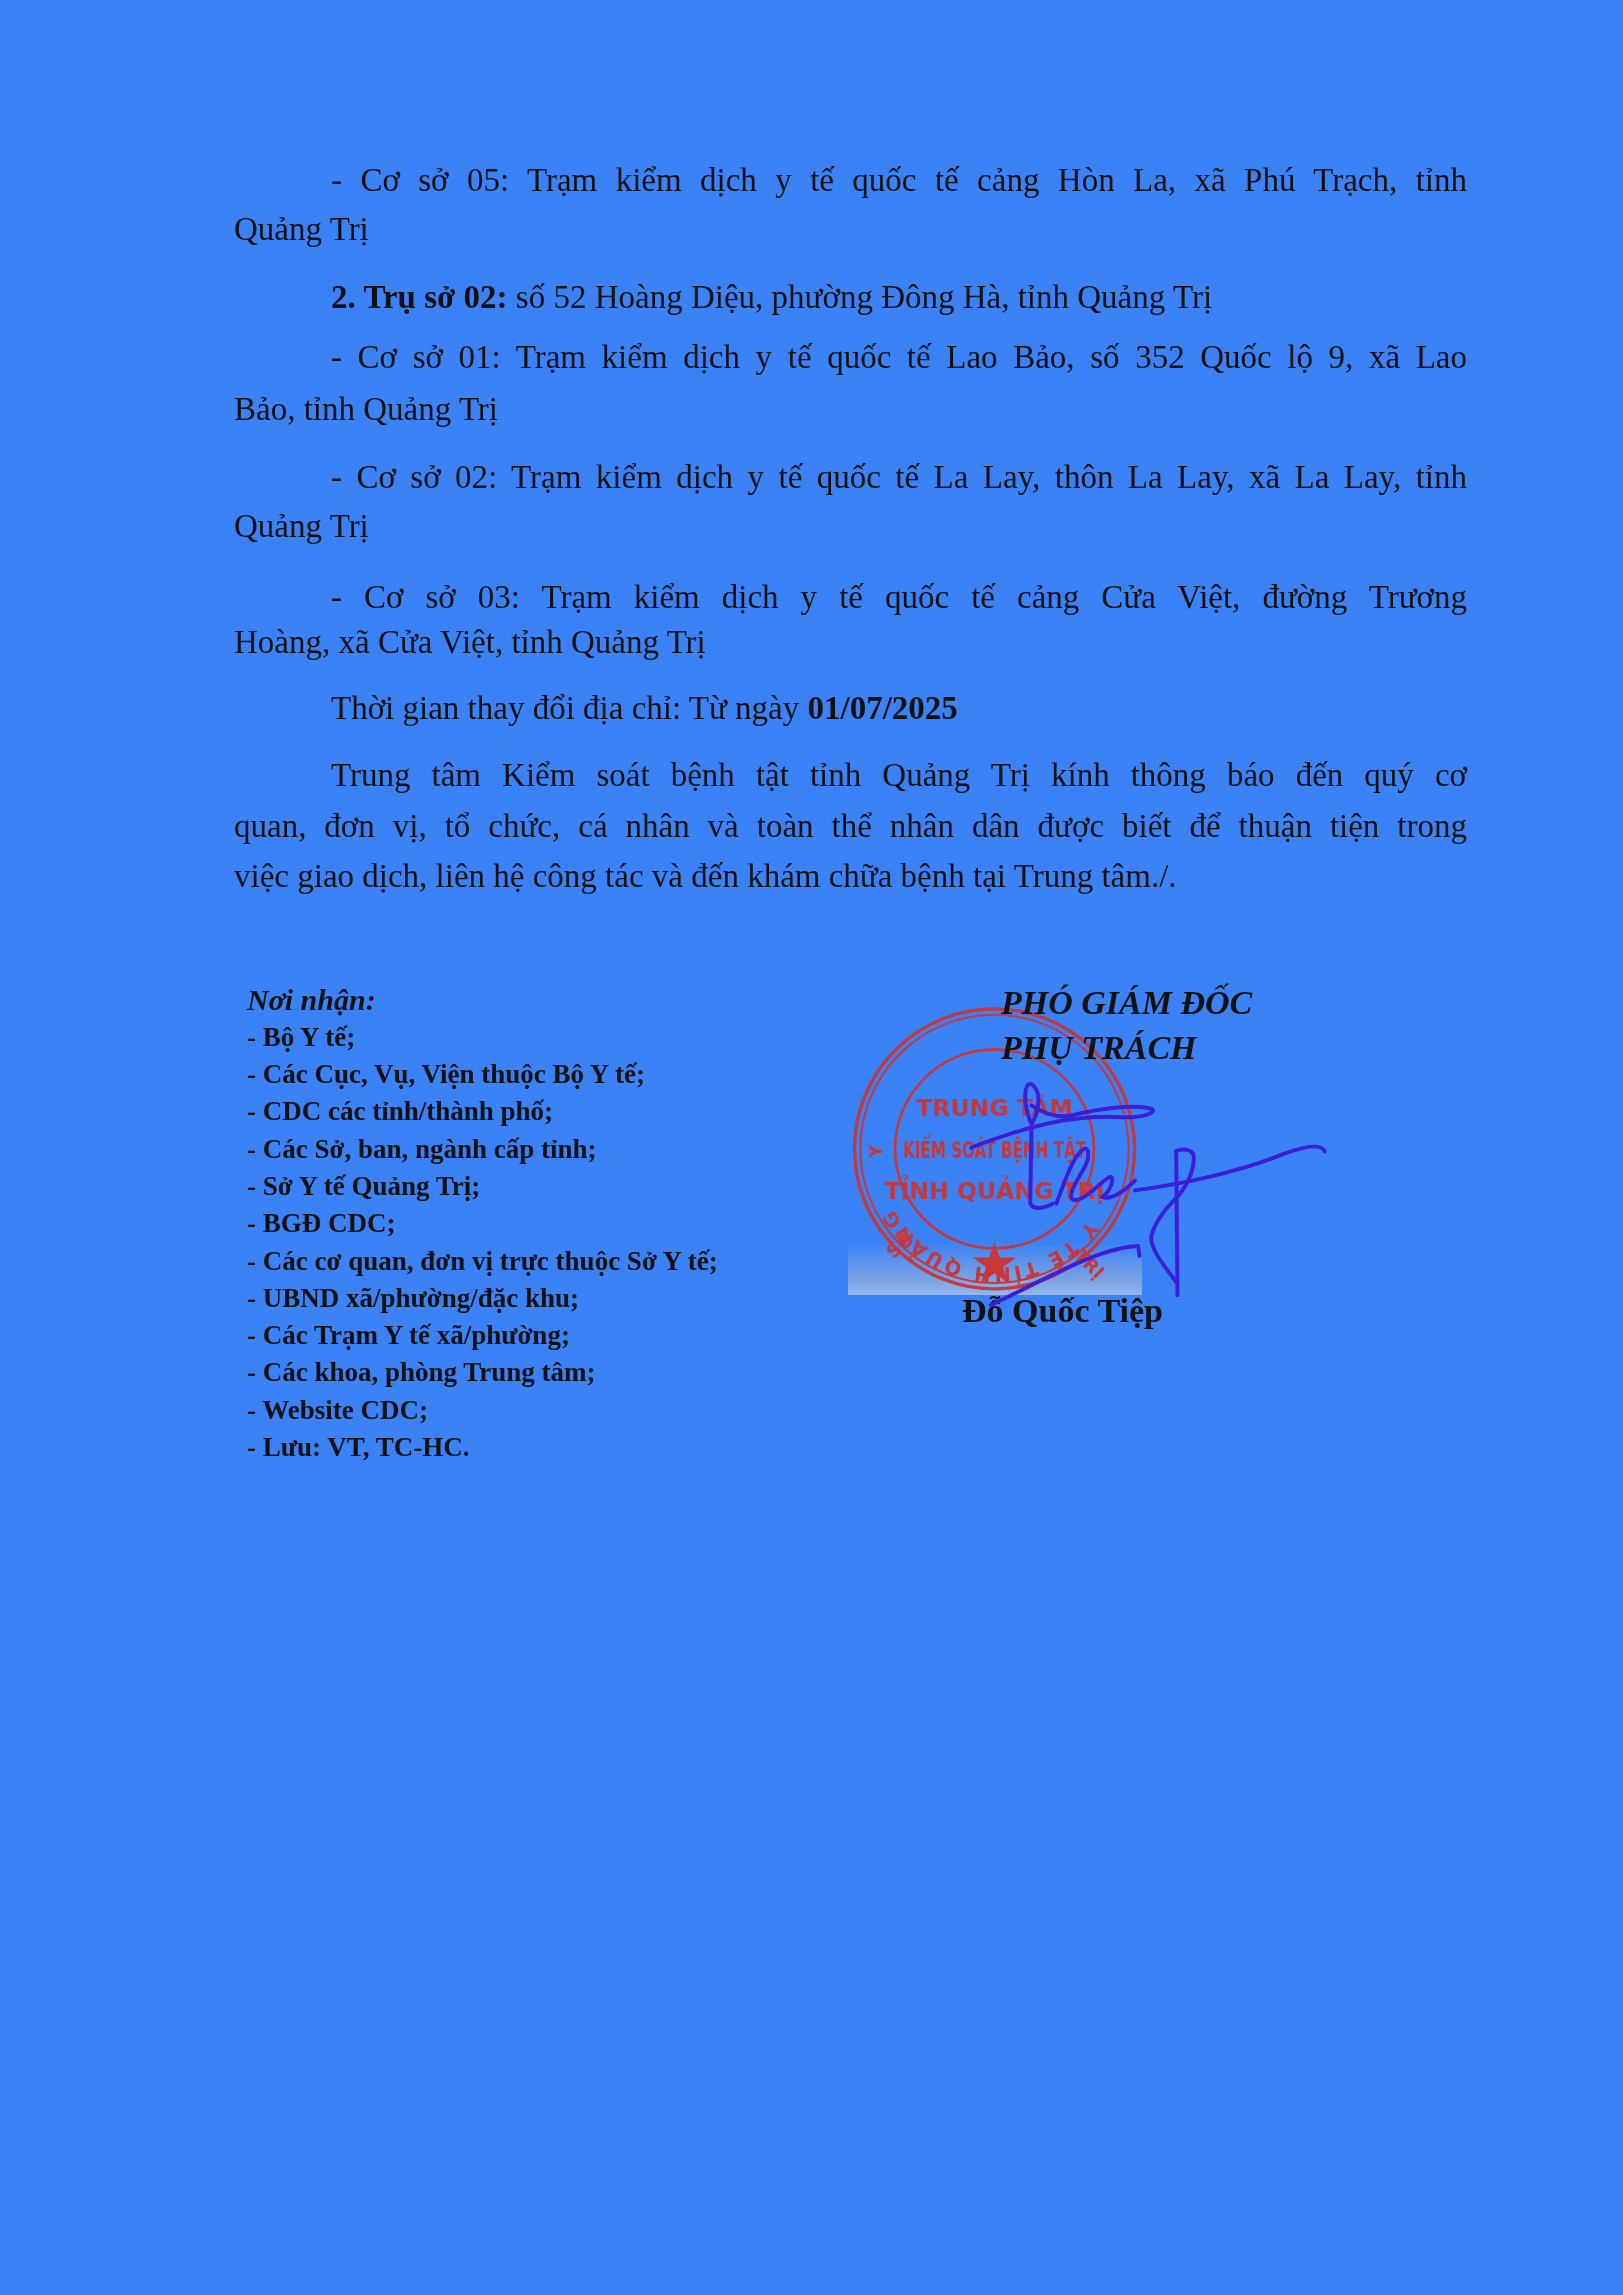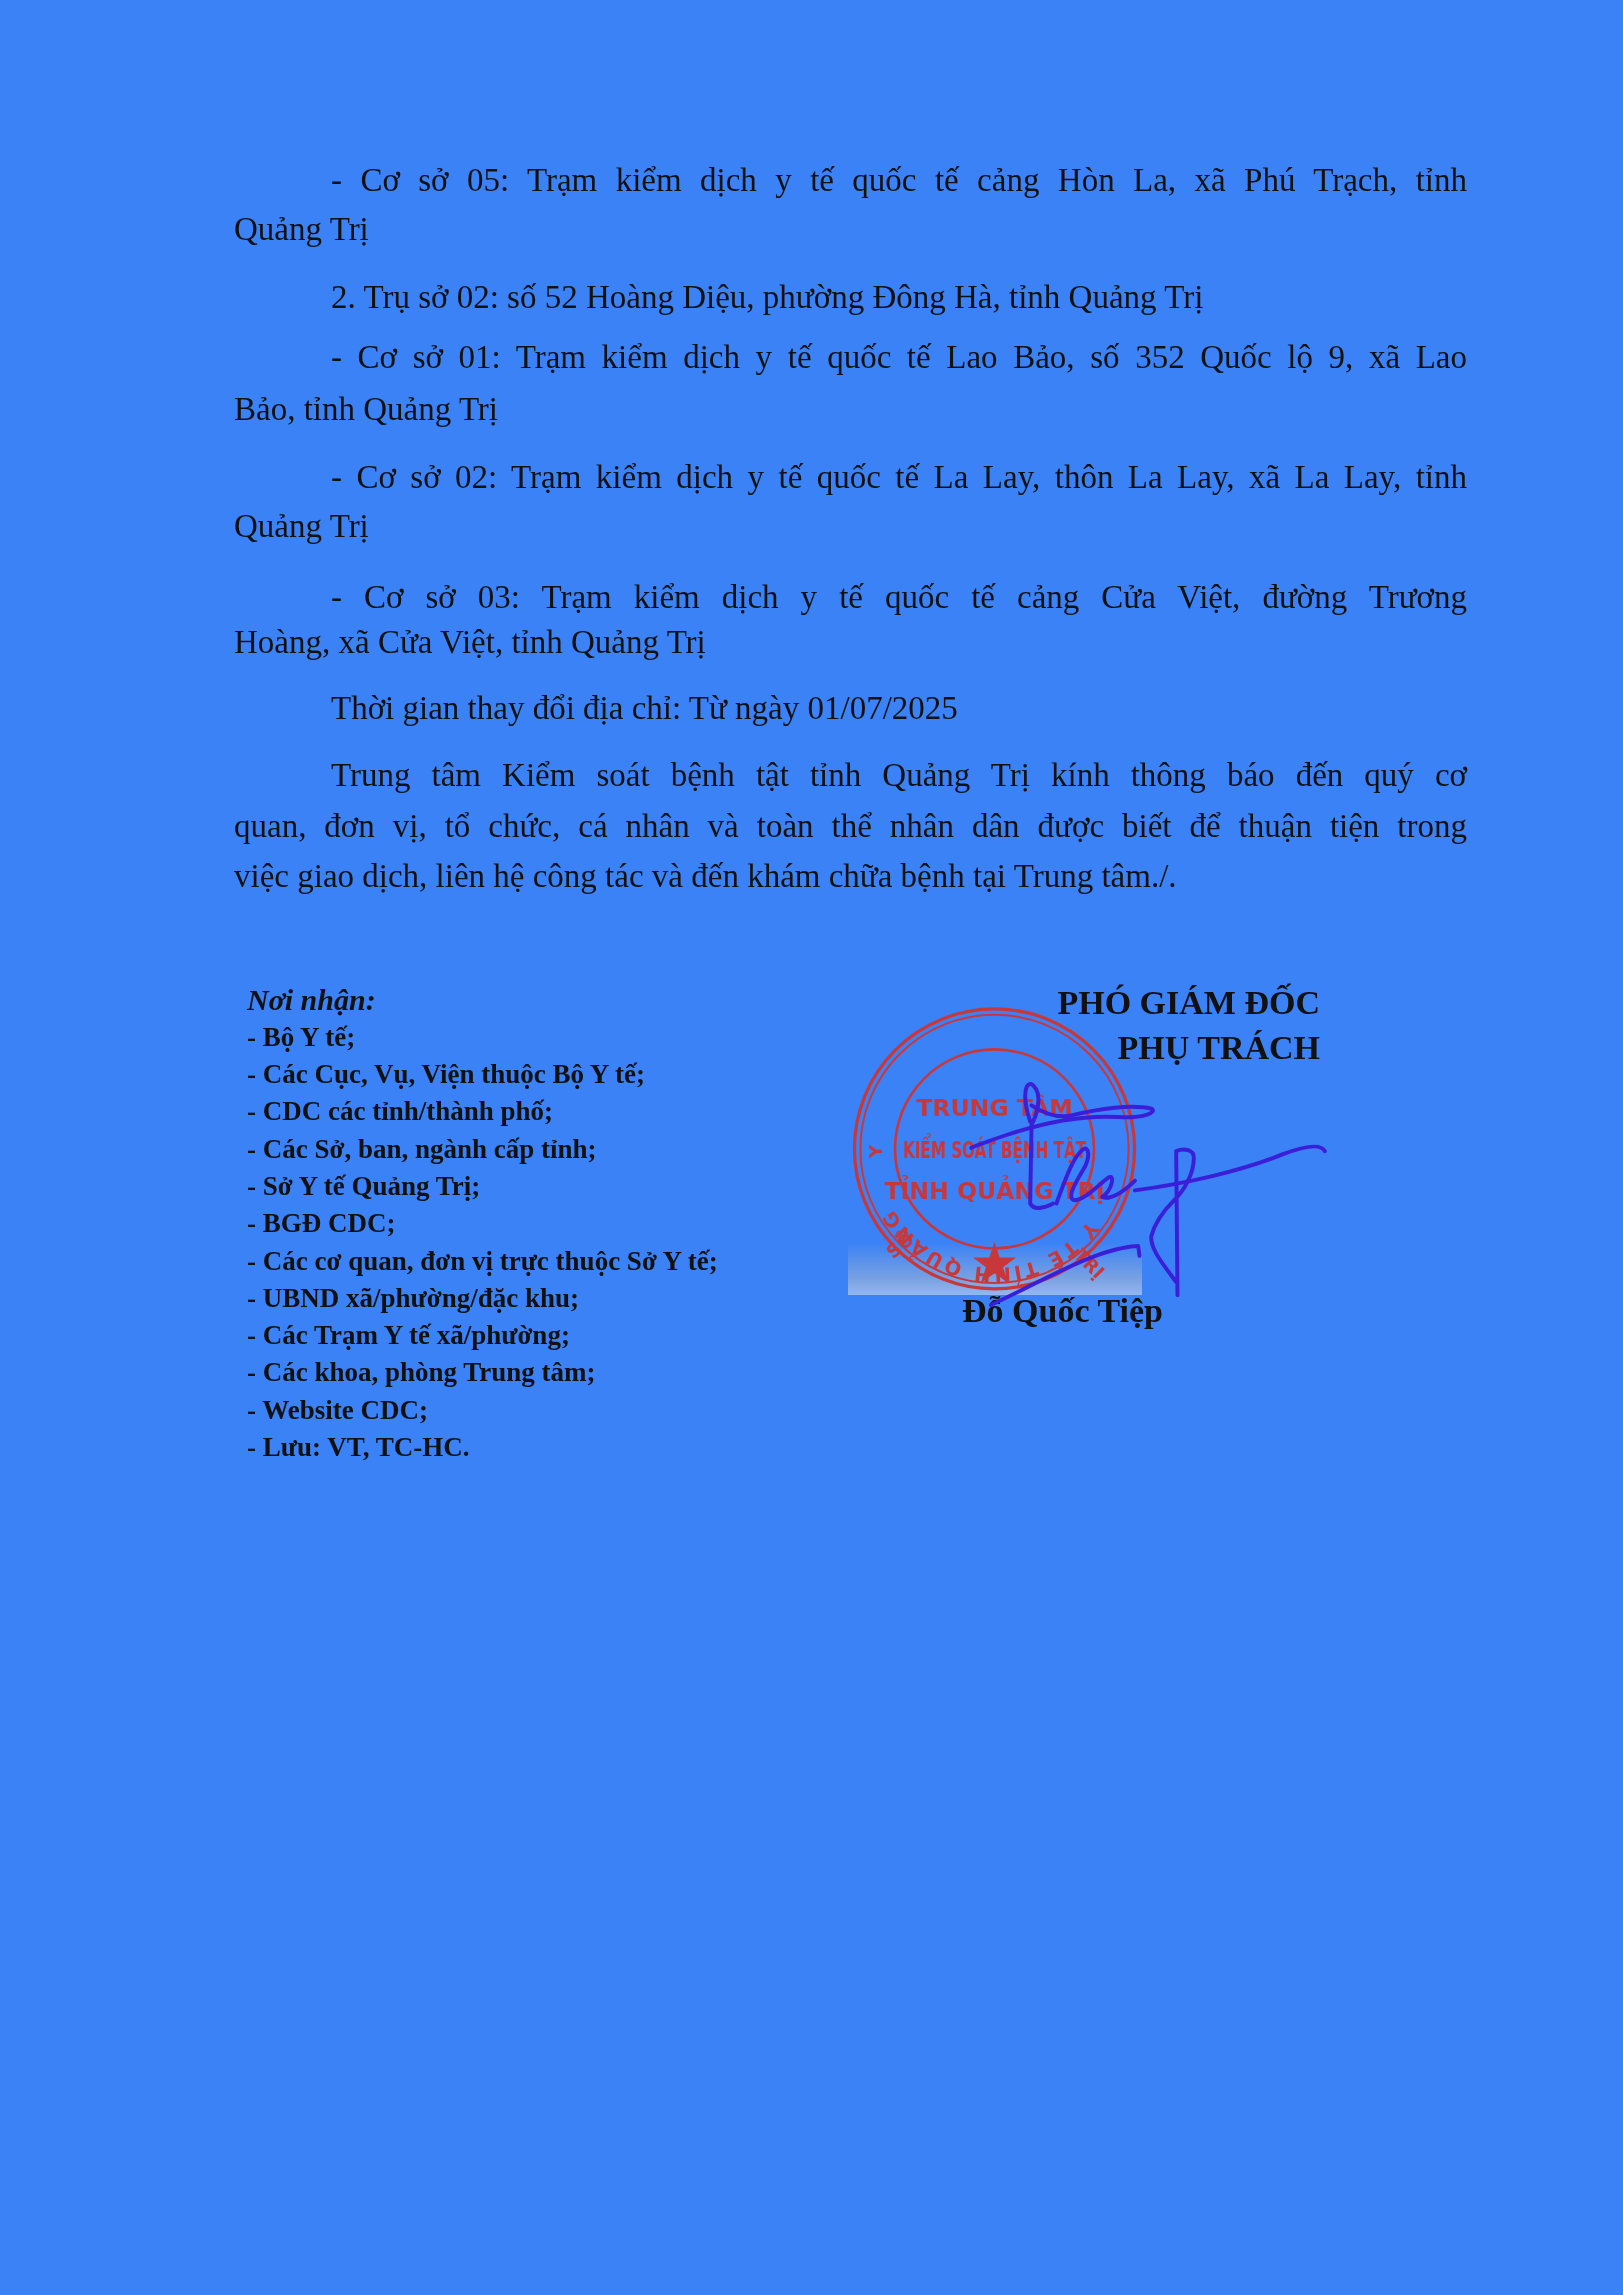--- a/index.html
+++ b/index.html
@@ -3,25 +3,25 @@
 <meta charset="utf-8">
 <style>
   html, body { margin: 0; padding: 0; background: #ffffff; }
   body { width: 1623px; height: 2295px; position: relative; overflow: hidden;
          font-family: "Liberation Serif", "DejaVu Serif", serif; color: #111111; }
   .page { position: absolute; left: 0; top: 0; width: 1623px; height: 2295px; background: #3b82f6; }
   .line { position: absolute; white-space: nowrap; font-size: 33px; line-height: 33px; }
   .body-line { left: 234px; width: 1233px; }
   .justify { text-align: justify; text-align-last: justify; }
   .indent { padding-left: 97px; box-sizing: border-box; }
-  .bold { font-weight: normal; margin-top: 16px; }
+  .bold { font-weight: bold; margin-top: 16px; }
   .recip { position: absolute; left: 247px; font-size: 27px; line-height: 27px; white-space: nowrap; font-weight: bold; }
   .recip-title { font-style: italic; font-weight: bold; font-size: 30px; }
-  .sig-title { position: absolute; left: 927px; width: 393px; text-align: right; font-weight: bold;
-               font-size: 34px; line-height: 34px; white-space: nowrap; z-index: 3; }
+  .sig-title { position: absolute; left: 1001px; width: 393px; text-align: left; font-weight: bold;
+               font-size: 34px; line-height: 34px; white-space: nowrap; z-index: 3; font-style: italic; }
   .sig-name { position: absolute; left: 962px; width: 393px; text-align: left; font-weight: bold;
               font-size: 34px; line-height: 34px; white-space: nowrap; z-index: 3; }
   .stamp { position: absolute; left: 844px; top: 1001px; width: 301px; height: 301px; z-index: 2; }
   .stamp-shadow { position: absolute; left: 848px; top: 1243px; width: 294px; height: 52px; z-index: 1;
                   background: linear-gradient(to bottom, rgba(255,255,255,0) 0%, rgba(200,200,200,0.45) 70%, rgba(235,235,235,0.5) 100%); }
   .signature { position: absolute; left: 968px; top: 1079px; width: 491px; height: 249px; z-index: 4; pointer-events: none; }
 </style>
 </head>
 <body>
 

